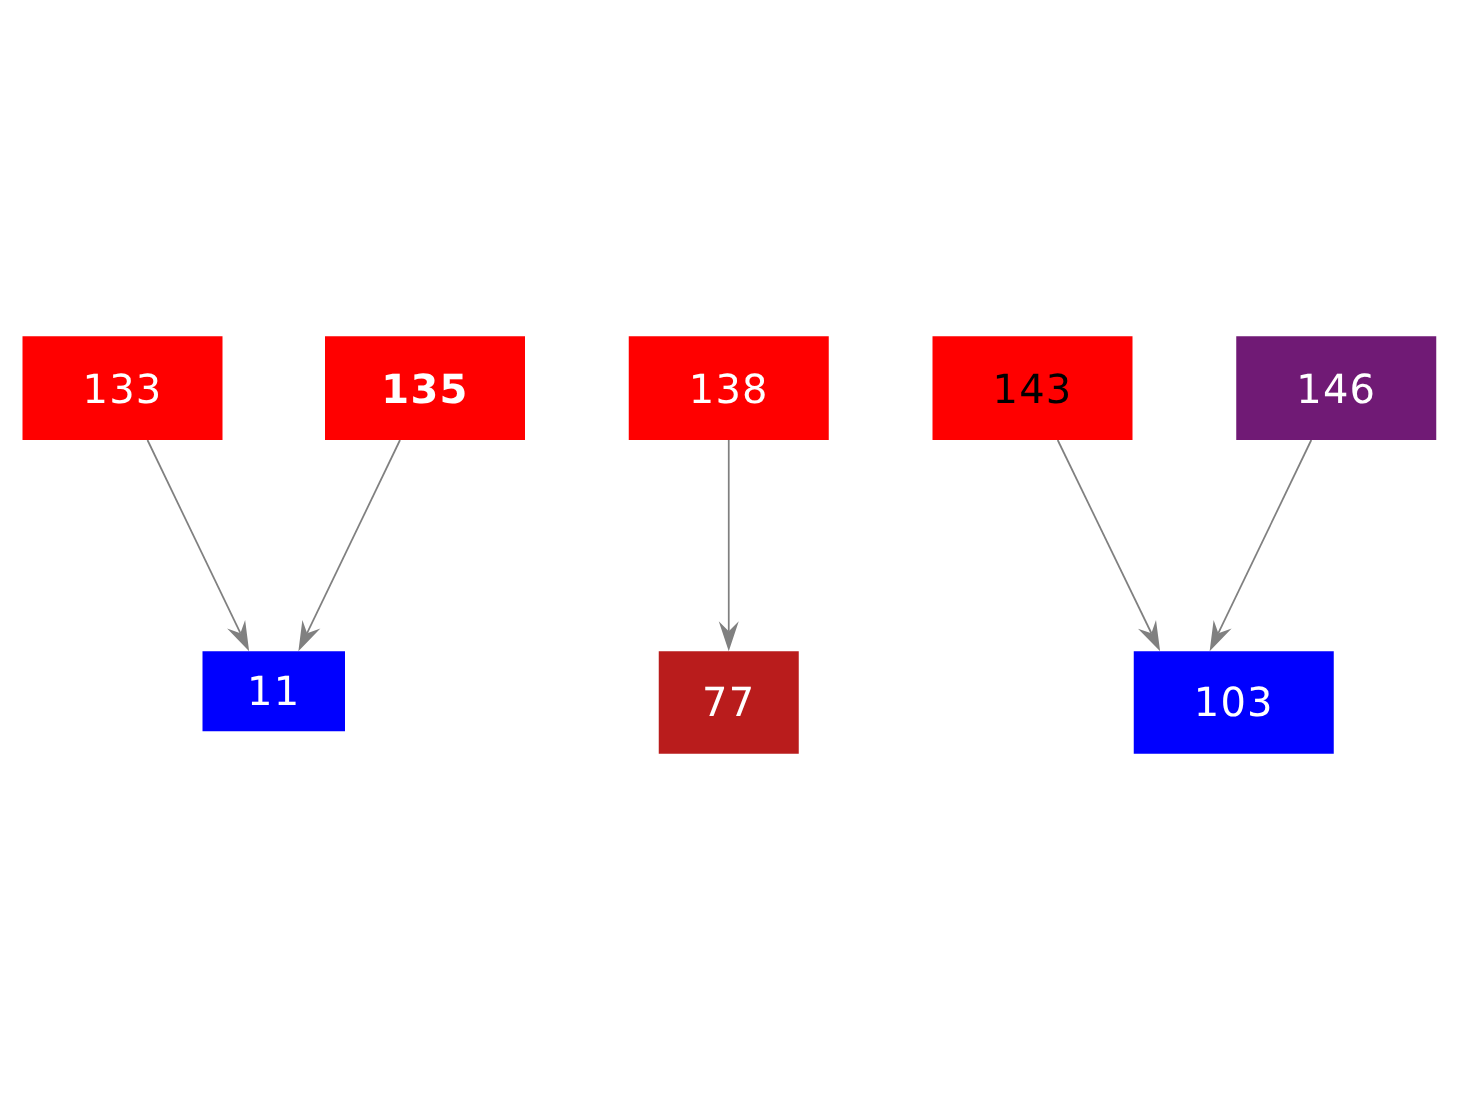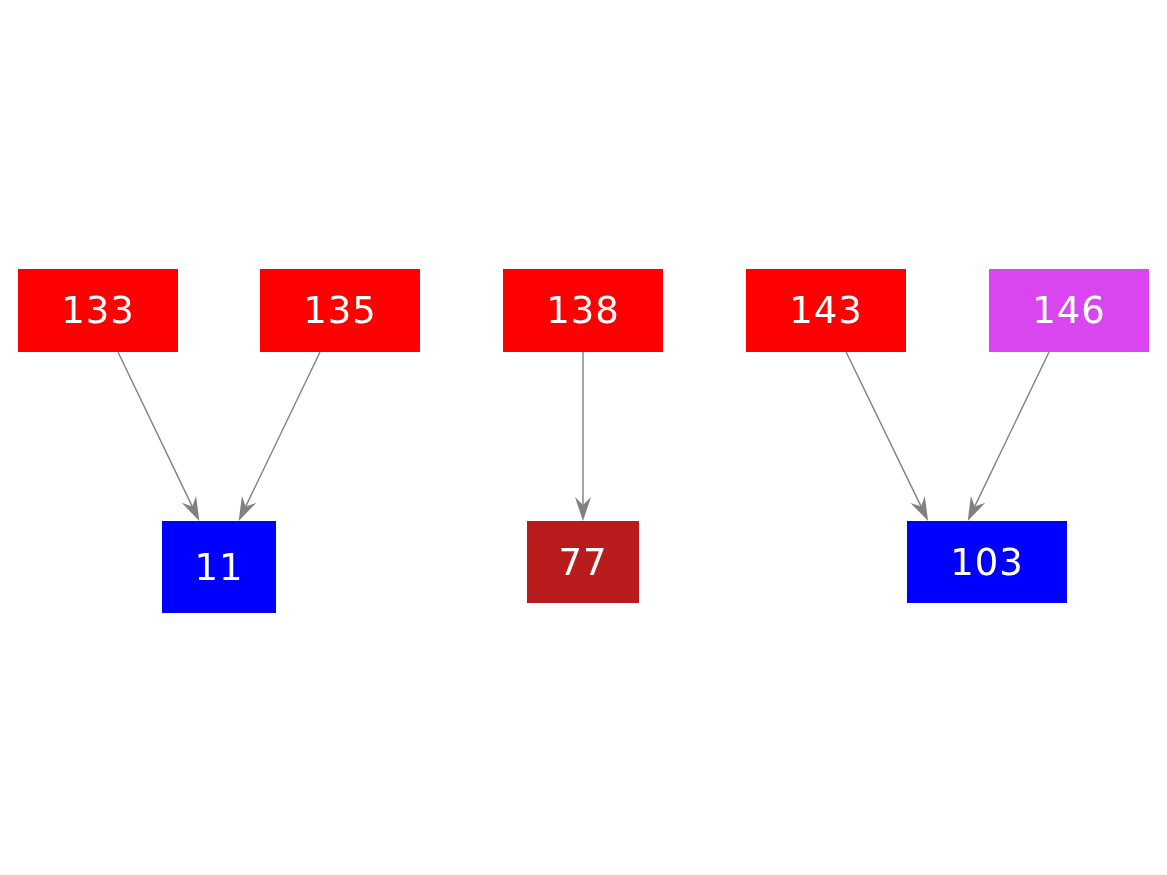--- a/index.html
+++ b/index.html
@@ -31,21 +31,21 @@
   }
   .graph-node {
     position: absolute;
     display: flex;
     align-items: center;
     justify-content: center;
     box-sizing: border-box;
   }
   .graph-node .node-label {
     color: #ffffff;
-    font-size: 37px;
+    font-size: 32px;
     line-height: 1;
     letter-spacing: 1px;
     user-select: none;
   }
 </style>
 </head>
 <body>
 
 <div id="graph-canvas">
   <svg id="edges-layer" viewBox="0 0 1167 875" xmlns="http://www.w3.org/2000/svg">
@@ -57,33 +57,33 @@
       <polygon points="583.0,521.0 575.0,497.0 583.0,505.0 591.0,497.0" fill="#808080"></polygon>
       <line x1="846.1312127236581" y1="352" x2="921.1281472718268" y2="506.6043363841348" stroke="#808080" stroke-width="1.4"></line>
       <polygon points="928.1,521.0 910.4,502.9 921.1,506.6 924.8,495.9" fill="#808080"></polygon>
       <line x1="1049.0337972167" y1="352" x2="974.6623865050418" y2="506.5818991238179" stroke="#808080" stroke-width="1.4"></line>
       <polygon points="967.7,521.0 970.9,495.9 974.7,506.6 985.3,502.8" fill="#808080"></polygon>
     </svg>
   <div id="nodes-layer">
       <div class="graph-node" style="left: 18px; top: 269px; width: 160px; height: 83px; background: rgb(255, 0, 0);">
         <span class="node-label" style="color: rgb(255, 255, 255);">133</span>
       </div>
-      <div class="graph-node" style="left: 260px; top: 269px; width: 160px; height: 83px; background: rgb(255, 0, 0);">
+      <div class="graph-node" style="left: 260px; top: 269px; width: 160px; height: 83px; background: rgb(255, 0, 0); font-weight: bold;">
         <span class="node-label" style="color: rgb(255, 255, 255);">135</span>
       </div>
       <div class="graph-node" style="left: 503px; top: 269px; width: 160px; height: 83px; background: rgb(255, 0, 0);">
         <span class="node-label" style="color: rgb(255, 255, 255);">138</span>
       </div>
       <div class="graph-node" style="left: 746px; top: 269px; width: 160px; height: 83px; background: rgb(255, 0, 0);">
-        <span class="node-label" style="color: #ffffff;">143</span>
+        <span class="node-label" style="color: #000000;">143</span>
       </div>
-      <div class="graph-node" style="left: 989px; top: 269px; width: 160px; height: 83px; background: #d946ef;">
+      <div class="graph-node" style="left: 989px; top: 269px; width: 160px; height: 83px; background: #701a75;">
         <span class="node-label" style="color: rgb(255, 255, 255);">146</span>
       </div>
-      <div class="graph-node" style="left: 162px; top: 521px; width: 114px; height: 92px; background: rgb(0, 0, 255);">
+      <div class="graph-node" style="left: 162px; top: 521px; width: 114px; height: 64px; background: rgb(0, 0, 255);">
         <span class="node-label" style="color: rgb(255, 255, 255);">11</span>
       </div>
       <div class="graph-node" style="left: 527px; top: 521px; width: 112px; height: 82px; background: #b91c1c;">
         <span class="node-label" style="color: rgb(255, 255, 255);">77</span>
       </div>
       <div class="graph-node" style="left: 868px; top: 521px; width: 160px; height: 82px; background: rgb(0, 0, 255); margin-left: 39px;">
         <span class="node-label" style="color: rgb(255, 255, 255);">103</span>
       </div>
     </div>
 </div>

